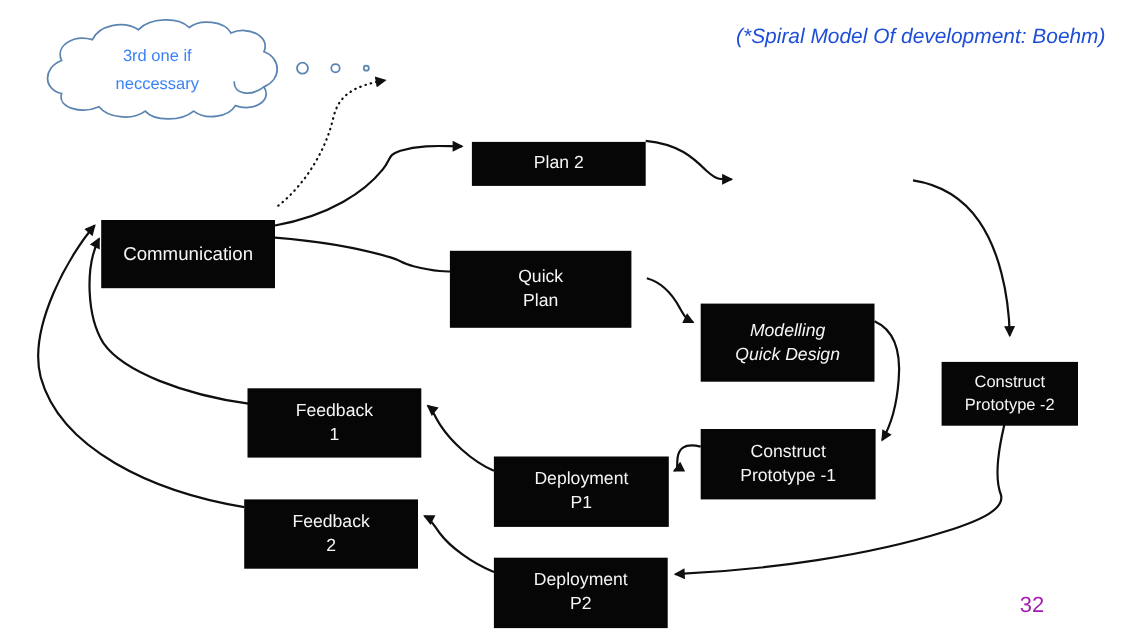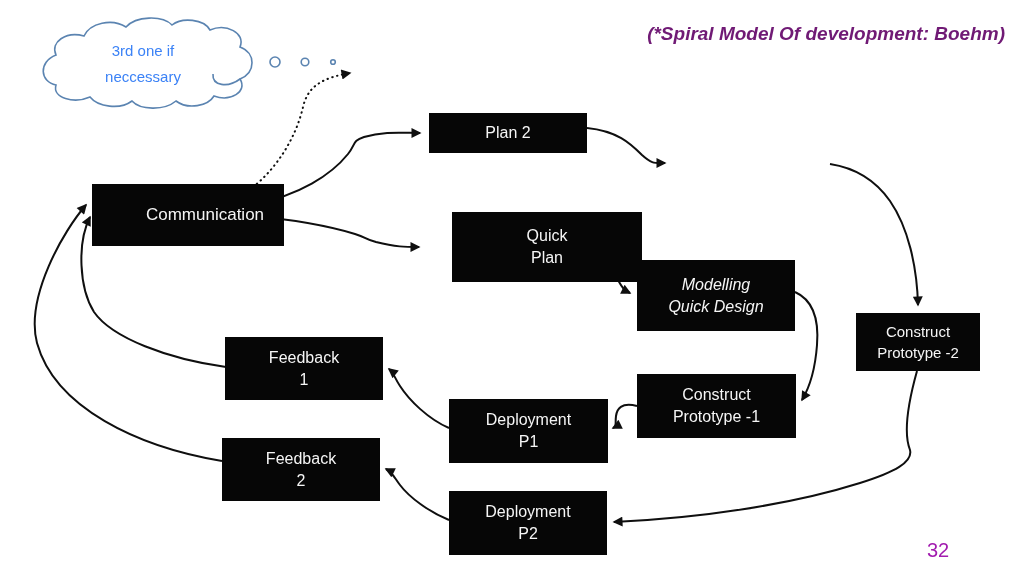--- a/index.html
+++ b/index.html
@@ -4,25 +4,25 @@
 <style>
   html,body{margin:0;padding:0;background:#fff;}
   #slide{
     position:relative;width:1024px;height:576px;background:#ffffff;overflow:hidden;
     font-family:"Liberation Sans",sans-serif;
   }
   #connector-layer{position:absolute;left:0;top:0;width:1024px;height:576px;}
   .node{
     position:absolute;background:#060606;color:#f5f5f5;
     display:flex;align-items:center;justify-content:center;text-align:center;
-    font-size:16px;line-height:22px;white-space:pre-line;
+    font-size:16px;line-height:22px;white-space:pre-line;margin-top:16px;
   }
   .slide-title{
     position:absolute;top:23px;right:19px;
-    font-size:19px;font-style:italic;font-weight:bold;color:#701a75;
+    font-size:19px;font-style:italic;font-weight:normal;color:#1d4ed8;
   }
   .cloud-text{
     position:absolute;left:68px;top:38px;width:150px;text-align:center;
     font-size:15px;line-height:26px;color:#3b82f6;white-space:pre-line;
   }
   .page-number{
     position:absolute;left:927px;top:539px;font-size:20px;color:#a21caf;
   }
   path.conn{fill:none;stroke:#0f0f0f;stroke-width:2;}
   path.dotted{fill:none;stroke:#0f0f0f;stroke-width:2;stroke-linecap:round;stroke-dasharray:0.5 4.5;}
@@ -76,30 +76,30 @@
     <path class="conn" marker-end="url(#arrow)" d="M 449,520 C 429,512 409,497 400,485 C 394,477 392,472 386,469"></path>
     <path class="conn" marker-end="url(#arrow)" d="M 226,367 C 168,359 112,338 94,312 C 79,288 77,243 90,217"></path>
     <path class="conn" marker-end="url(#arrow)" d="M 222,461 C 138,447 55,408 37,343 C 25,297 64,230 86,205"></path>
   </svg>
 
   <div class="slide-title">(*Spiral Model Of development: Boehm)</div>
   <div class="cloud-text">3rd one if
 neccessary</div>
   <div class="page-number">32</div>
 
-  <div class="node" style="left:92px;top:184px;width:158px;height:62px;font-size:17px;padding-left:34px;">
+  <div class="node" style="left:92px;top:184px;width:158px;height:62px;font-size:17px;">
     <span>Communication</span>
   </div>
 
   <div class="node" style="left:429px;top:113px;width:158px;height:40px;">
     <span>Plan 2</span>
   </div>
 
 
-  <div class="node" style="left:452px;top:212px;width:190px;height:70px;justify-content:center;">
+  <div class="node" style="left:409px;top:212px;width:165px;height:70px;justify-content:center;">
     <span>Quick
 Plan</span>
   </div>
 
   <div class="node" style="left:637px;top:260px;width:158px;height:71px;font-style:italic;">
     <span>Modelling
 Quick Design</span>
   </div>
 
   <div class="node" style="left:856px;top:313px;width:124px;height:58px;font-size:15px;line-height:21px;">

